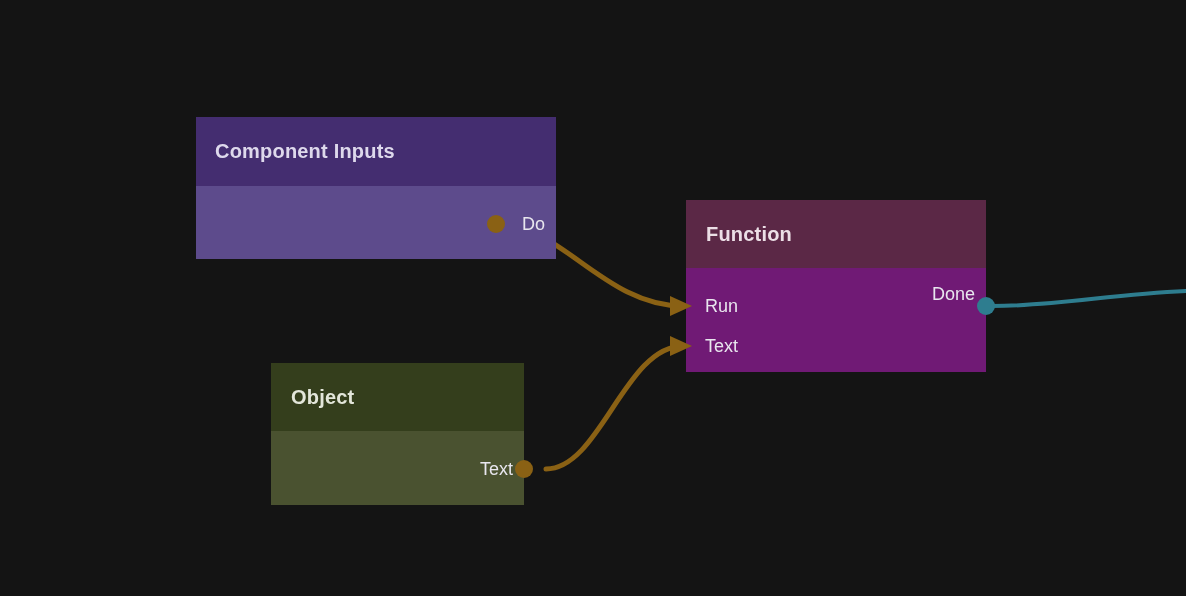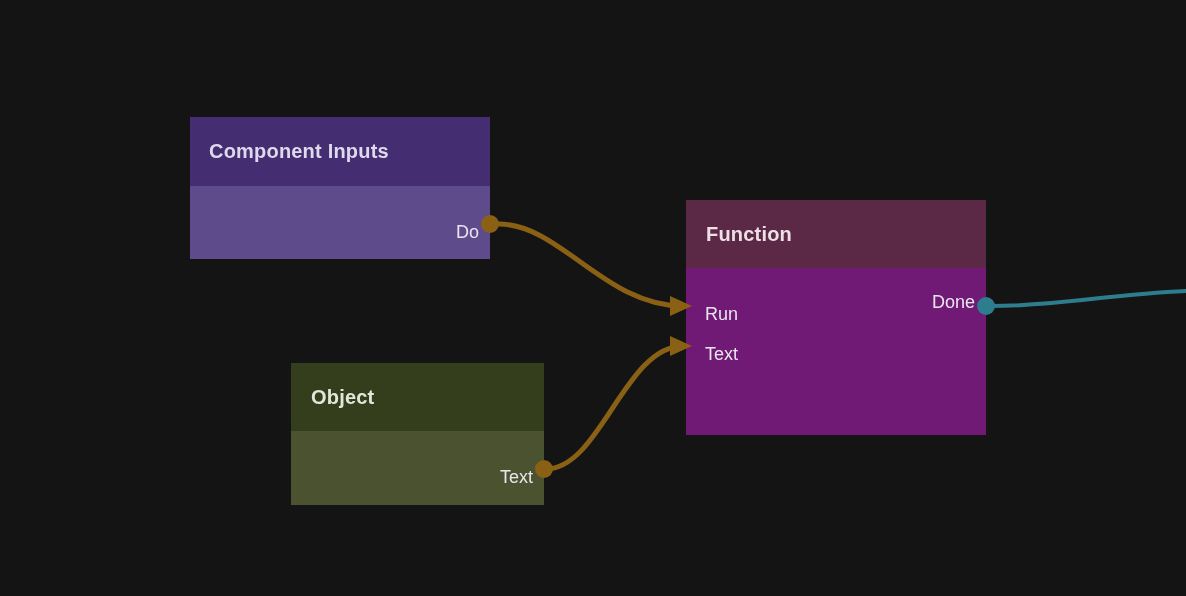--- a/index.html
+++ b/index.html
@@ -45,71 +45,70 @@
     position: relative;
     flex: 1 1 auto;
     box-sizing: border-box;
   }
   .port-row {
     position: absolute;
     display: flex;
     align-items: flex-start;
     height: 24px;
     white-space: nowrap;
-    margin-top: 8px;
   }
   .port-row.out {
     right: 11px;
     justify-content: flex-end;
   }
   .port-row.in {
     left: 19px;
     justify-content: flex-start;
   }
   .port-label {
     font-size: 18px;
     font-weight: normal;
     color: #e8e6ee;
     line-height: 24px;
   }
 
   
   #node-component-inputs {
-    left: 190px;
+    left: 196px;
     top: 117px;
-    width: 300px;
+    width: 360px;
     height: 142px;
     border-radius: 15px;
   }
   #node-component-inputs .node-header {
     height: 69px;
     background: #442d70;
     padding-left: 19px;
   }
   #node-component-inputs .node-title { color: #ded9ec; }
   #node-component-inputs .node-body { background: #5d4b8c; }
 
   
   #node-function {
     left: 686px;
     top: 200px;
     width: 300px;
-    height: 235px;
+    height: 172px;
   }
   #node-function .node-header {
     height: 68px;
     background: #5b2846;
     padding-left: 20px;
   }
   #node-function .node-title { color: #ecdfe6; }
   #node-function .node-body { background: #701a75; }
 
   
   #node-object {
-    left: 244px;
+    left: 224px;
     top: 363px;
     width: 300px;
     height: 142px;
     padding-left: 47px;
   }
   #node-object .node-header {
     height: 68px;
     background: #343e1c;
     padding-left: 20px;
   }

